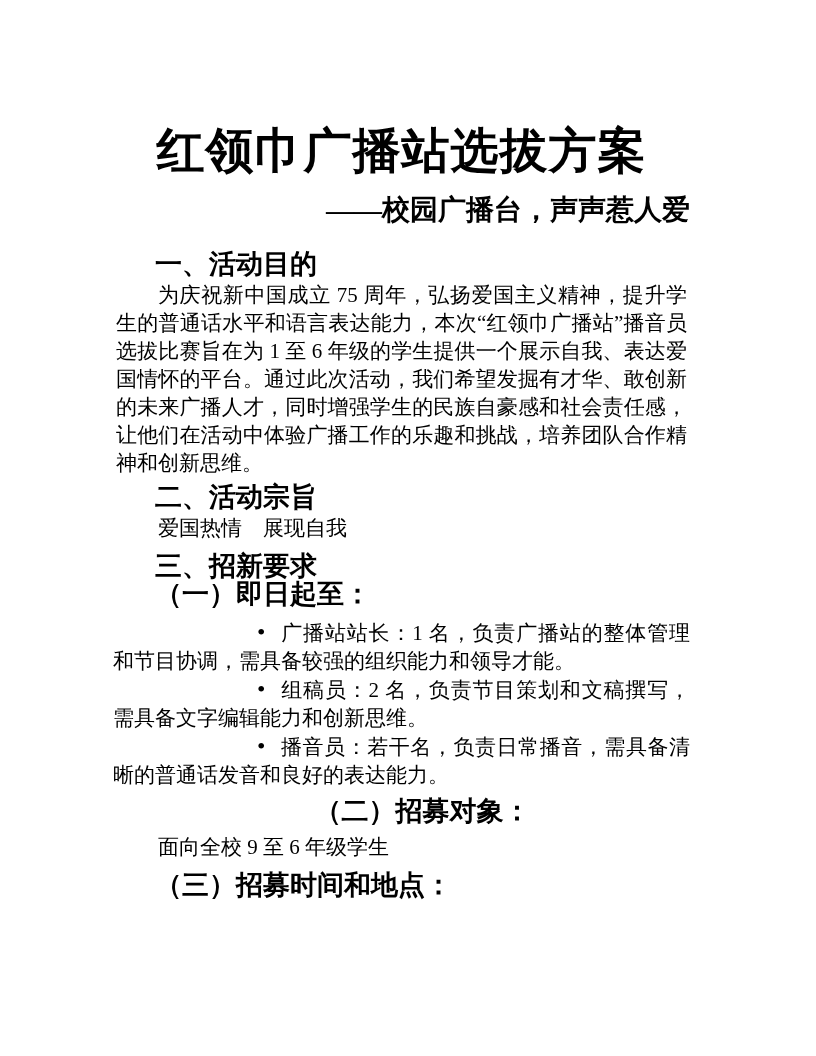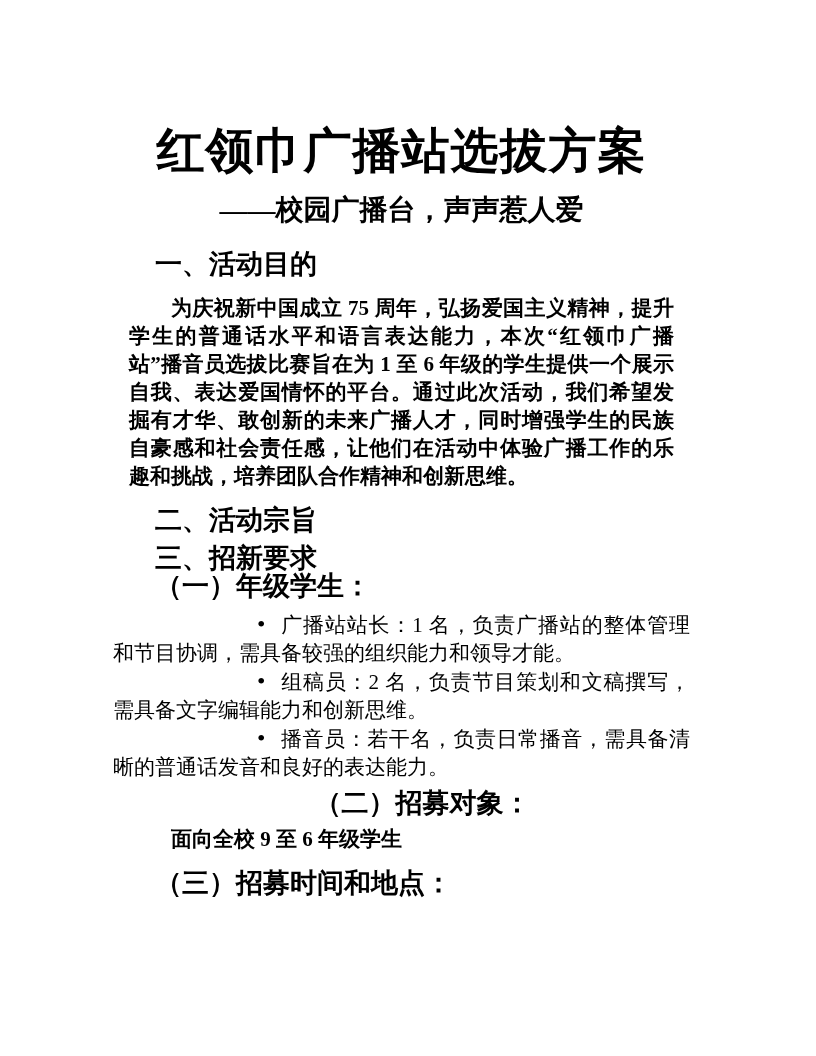--- a/index.html
+++ b/index.html
@@ -25,34 +25,34 @@
     line-height: 62px;
     text-align: center;
     letter-spacing: 1px;
     white-space: nowrap;
   }
   .doc-subtitle {
     margin: 8px 0 0 0;
     font-size: 28px;
     font-weight: 700;
     line-height: 40px;
-    text-align: center;
+    text-align: right;
     white-space: nowrap;
   }
   .h-sec {
     margin: 0;
     font-size: 27px;
     font-weight: 700;
     line-height: 28px;
     text-indent: 42px;
   }
   .body-text {
-    margin: 16px;
+    margin: 3px;
     font-size: 21px;
-    font-weight: 700;
+    font-weight: 400;
     line-height: 28px;
     text-indent: 42px;
     text-align: justify;
   }
   .mt-sec1   { margin-top: 20px; }
   .mt-sec2   { margin-top: 6px; }
   .mt-sec3   { margin-top: 10px; }
   .mt-sub2   { margin-top: 8px; text-align: center; }
   .mt-body2  { margin-top: 8px; }
   .mt-sub3   { margin-top: 10px; }
@@ -83,24 +83,25 @@
   <h1 class="doc-title">红领巾广播站选拔方案</h1>
 
   <h2 class="doc-subtitle">——校园广播台，声声惹人爱</h2>
 
   <h3 class="h-sec mt-sec1">一、活动目的</h3>
 
   <p class="body-text">为庆祝新中国成立 75 周年，弘扬爱国主义精神，提升学生的普通话水平和语言表达能力，本次“红领巾广播站”播音员选拔比赛旨在为 1 至 6 年级的学生提供一个展示自我、表达爱国情怀的平台。通过此次活动，我们希望发掘有才华、敢创新的未来广播人才，同时增强学生的民族自豪感和社会责任感，让他们在活动中体验广播工作的乐趣和挑战，培养团队合作精神和创新思维。</p>
 
   <h3 class="h-sec mt-sec2">二、活动宗旨</h3>
 
+  <p class="body-text">爱国热情　展现自我</p>
 
   <h3 class="h-sec mt-sec3">三、招新要求</h3>
 
-  <h4 class="h-sec">（一）年级学生：</h4>
+  <h4 class="h-sec">（一）即日起至：</h4>
 
   <div class="bullet-list">
 
     <p class="bullet-item">
       <span class="bullet-glyph">•</span><span>广播站站长：1 名，负责广播站的整体管理和节目协调，需具备较强的组织能力和领导才能。</span>
     </p>
 
     <p class="bullet-item">
       <span class="bullet-glyph">•</span><span>组稿员：2 名，负责节目策划和文稿撰写，需具备文字编辑能力和创新思维。</span>
     </p>

